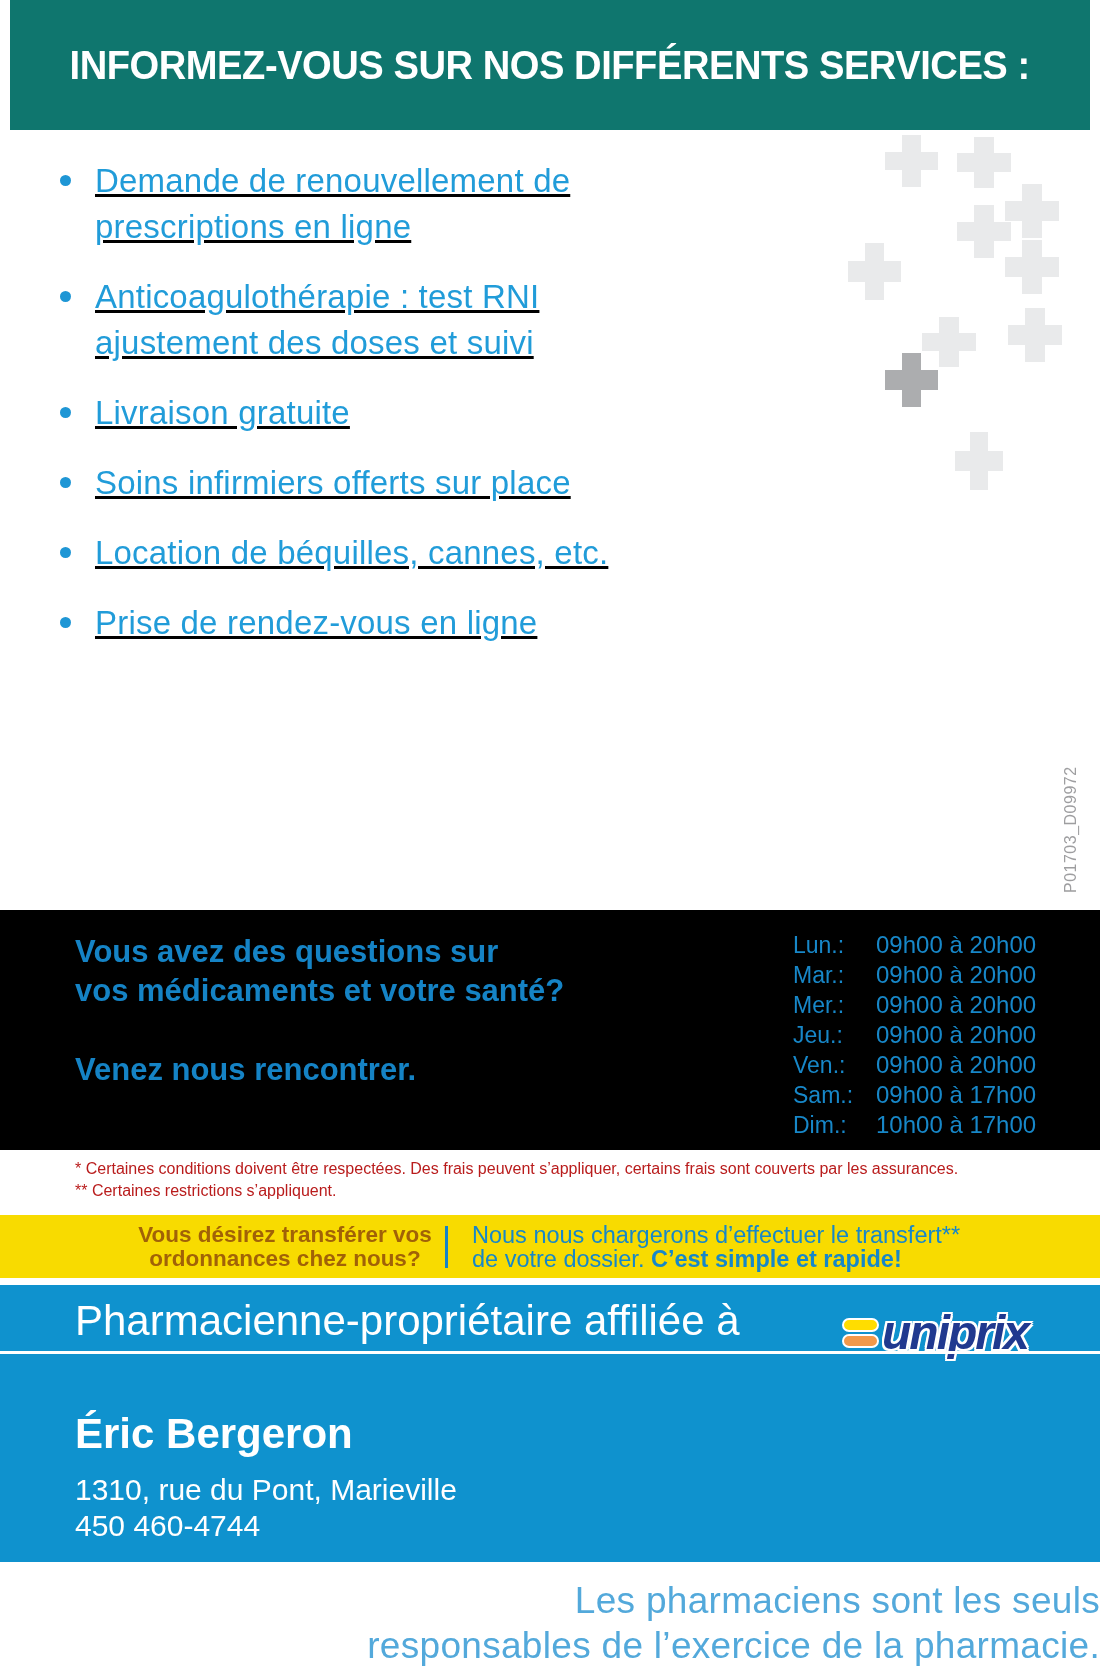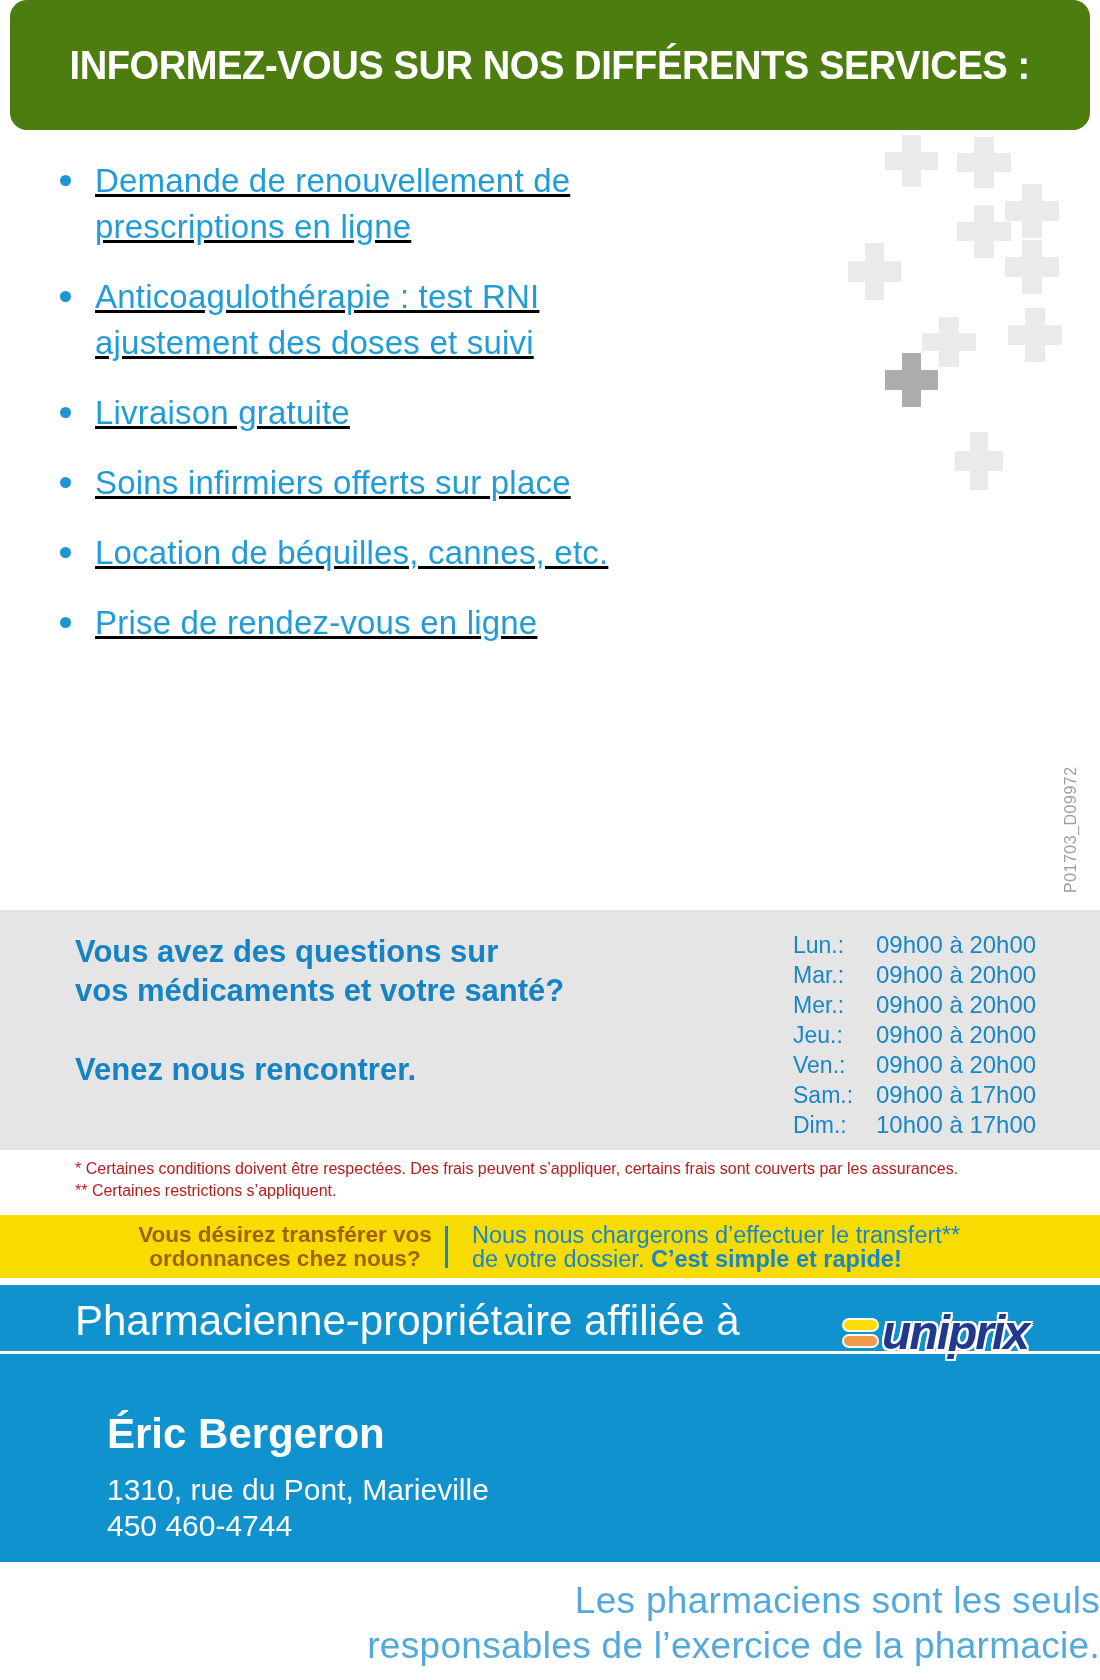--- a/index.html
+++ b/index.html
@@ -3,21 +3,21 @@
 <meta charset="utf-8">
 <style>
   * { box-sizing: border-box; }
   html, body { margin: 0; padding: 0; background: #ffffff; }
   body { font-family: "Liberation Sans", sans-serif; }
 
   .page { position: relative; width: 1100px; height: 1680px; background: #ffffff; overflow: hidden; }
 
   
   .header { position: absolute; left: 10px; top: 0; width: 1080px; height: 130px;
-            background: #4d7c0f; display: flex; align-items: center; border-radius: 17px; }
+            background: #0f766e; display: flex; align-items: center; }
   .header h1 { margin: 0; padding-left: 64px; color: #ffffff; font-size: 41px; font-weight: 700;
                letter-spacing: -0.5px; white-space: nowrap; transform: scaleX(0.93);
                transform-origin: left center; }
 
   
   .services { position: absolute; left: 57px; top: 158px; width: 640px; margin: 0; padding: 0; list-style: none; text-decoration: underline; }
   .services li { position: relative; padding-left: 38px; font-size: 33px; line-height: 46px;
                  color: #219CD9; margin-bottom: 24px; max-width: 600px; letter-spacing: 0.2px; }
   .services li::before { content: ""; position: absolute; left: 3px; top: 17px; width: 11px; height: 11px;
                          border-radius: 50%; background: #1E96D5; }
@@ -27,21 +27,21 @@
   .plus.dark { --c: #ACADAF; }
   .plus::before { content: ""; position: absolute; left: 32%; top: 0; width: 36%; height: 100%; background: var(--c); }
   .plus::after  { content: ""; position: absolute; top: 32%; left: 0; width: 100%; height: 36%; background: var(--c); }
 
   
   .print-code { position: absolute; left: 1062px; top: 893px; width: 170px;
                 transform: rotate(-90deg); transform-origin: 0 0;
                 font-size: 16px; color: #9E9EA0; letter-spacing: 0.5px; }
 
   
-  .info-band { position: absolute; left: 0; top: 910px; width: 1100px; height: 240px; background: #e5e5e5; }
+  .info-band { position: absolute; left: 0; top: 910px; width: 1100px; height: 240px; background: #000000; }
   .questions { position: absolute; left: 75px; top: 22px; font-size: 31px; font-weight: 700;
                color: #1583C5; line-height: 39px; }
   .cta { position: absolute; left: 75px; top: 142px; font-size: 31px; font-weight: 700; color: #1583C5; }
   .hours { position: absolute; left: 785px; top: 20px; font-size: 23px; color: #1787C8; margin-left: 8px; }
   .hour-row { height: 30px; line-height: 30px; }
   .hour-row .day { display: inline-block; width: 83px; }
   .hour-row .time { font-size: 24px; }
 
   
   .footnotes { position: absolute; left: 75px; top: 1158px; font-size: 16px; color: #b91c1c; line-height: 22px; }
@@ -59,21 +59,21 @@
   .affil-label { position: absolute; left: 75px; top: 12px; font-size: 42px; color: #ffffff; font-weight: 400; }
   .logo { position: absolute; right: 72px; top: 20px; display: flex; align-items: center; }
   .logo-bars { display: flex; flex-direction: column; margin-right: 3px; }
   .logo-bars .bar { width: 37px; height: 14px; border-radius: 7px; border: 2.5px solid #ffffff; margin: 1px 0; }
   .logo-bars .bar.y { background: #FFDD00; }
   .logo-bars .bar.o { background: #F2994B; }
   .logo-word { font-size: 48px; font-weight: 700; font-style: italic; color: #20398F; letter-spacing: -2px;
                text-shadow: -2px -2px 0 #fff, 2px -2px 0 #fff, -2px 2px 0 #fff, 2px 2px 0 #fff,
                              0 -2px 0 #fff, 0 2px 0 #fff, -2px 0 0 #fff, 2px 0 0 #fff; }
   .rule { position: absolute; left: 0; top: 66px; width: 100%; height: 3px; background: #ffffff; }
-  .owner { position: absolute; left: 75px; top: 125px; color: #ffffff; margin-left: 32px; }
+  .owner { position: absolute; left: 75px; top: 125px; color: #ffffff; }
   .owner-name { font-size: 42px; font-weight: 700; margin-bottom: 14px; }
   .owner-address, .owner-phone { font-size: 30px; line-height: 36px; }
 
   
   .footer { position: absolute; left: 0; top: 1578px; width: 1100px; text-align: right;
             font-size: 37px; line-height: 45px; color: #53A9DB; letter-spacing: 0.3px; }
 </style>
 </head>
 <body>
 

